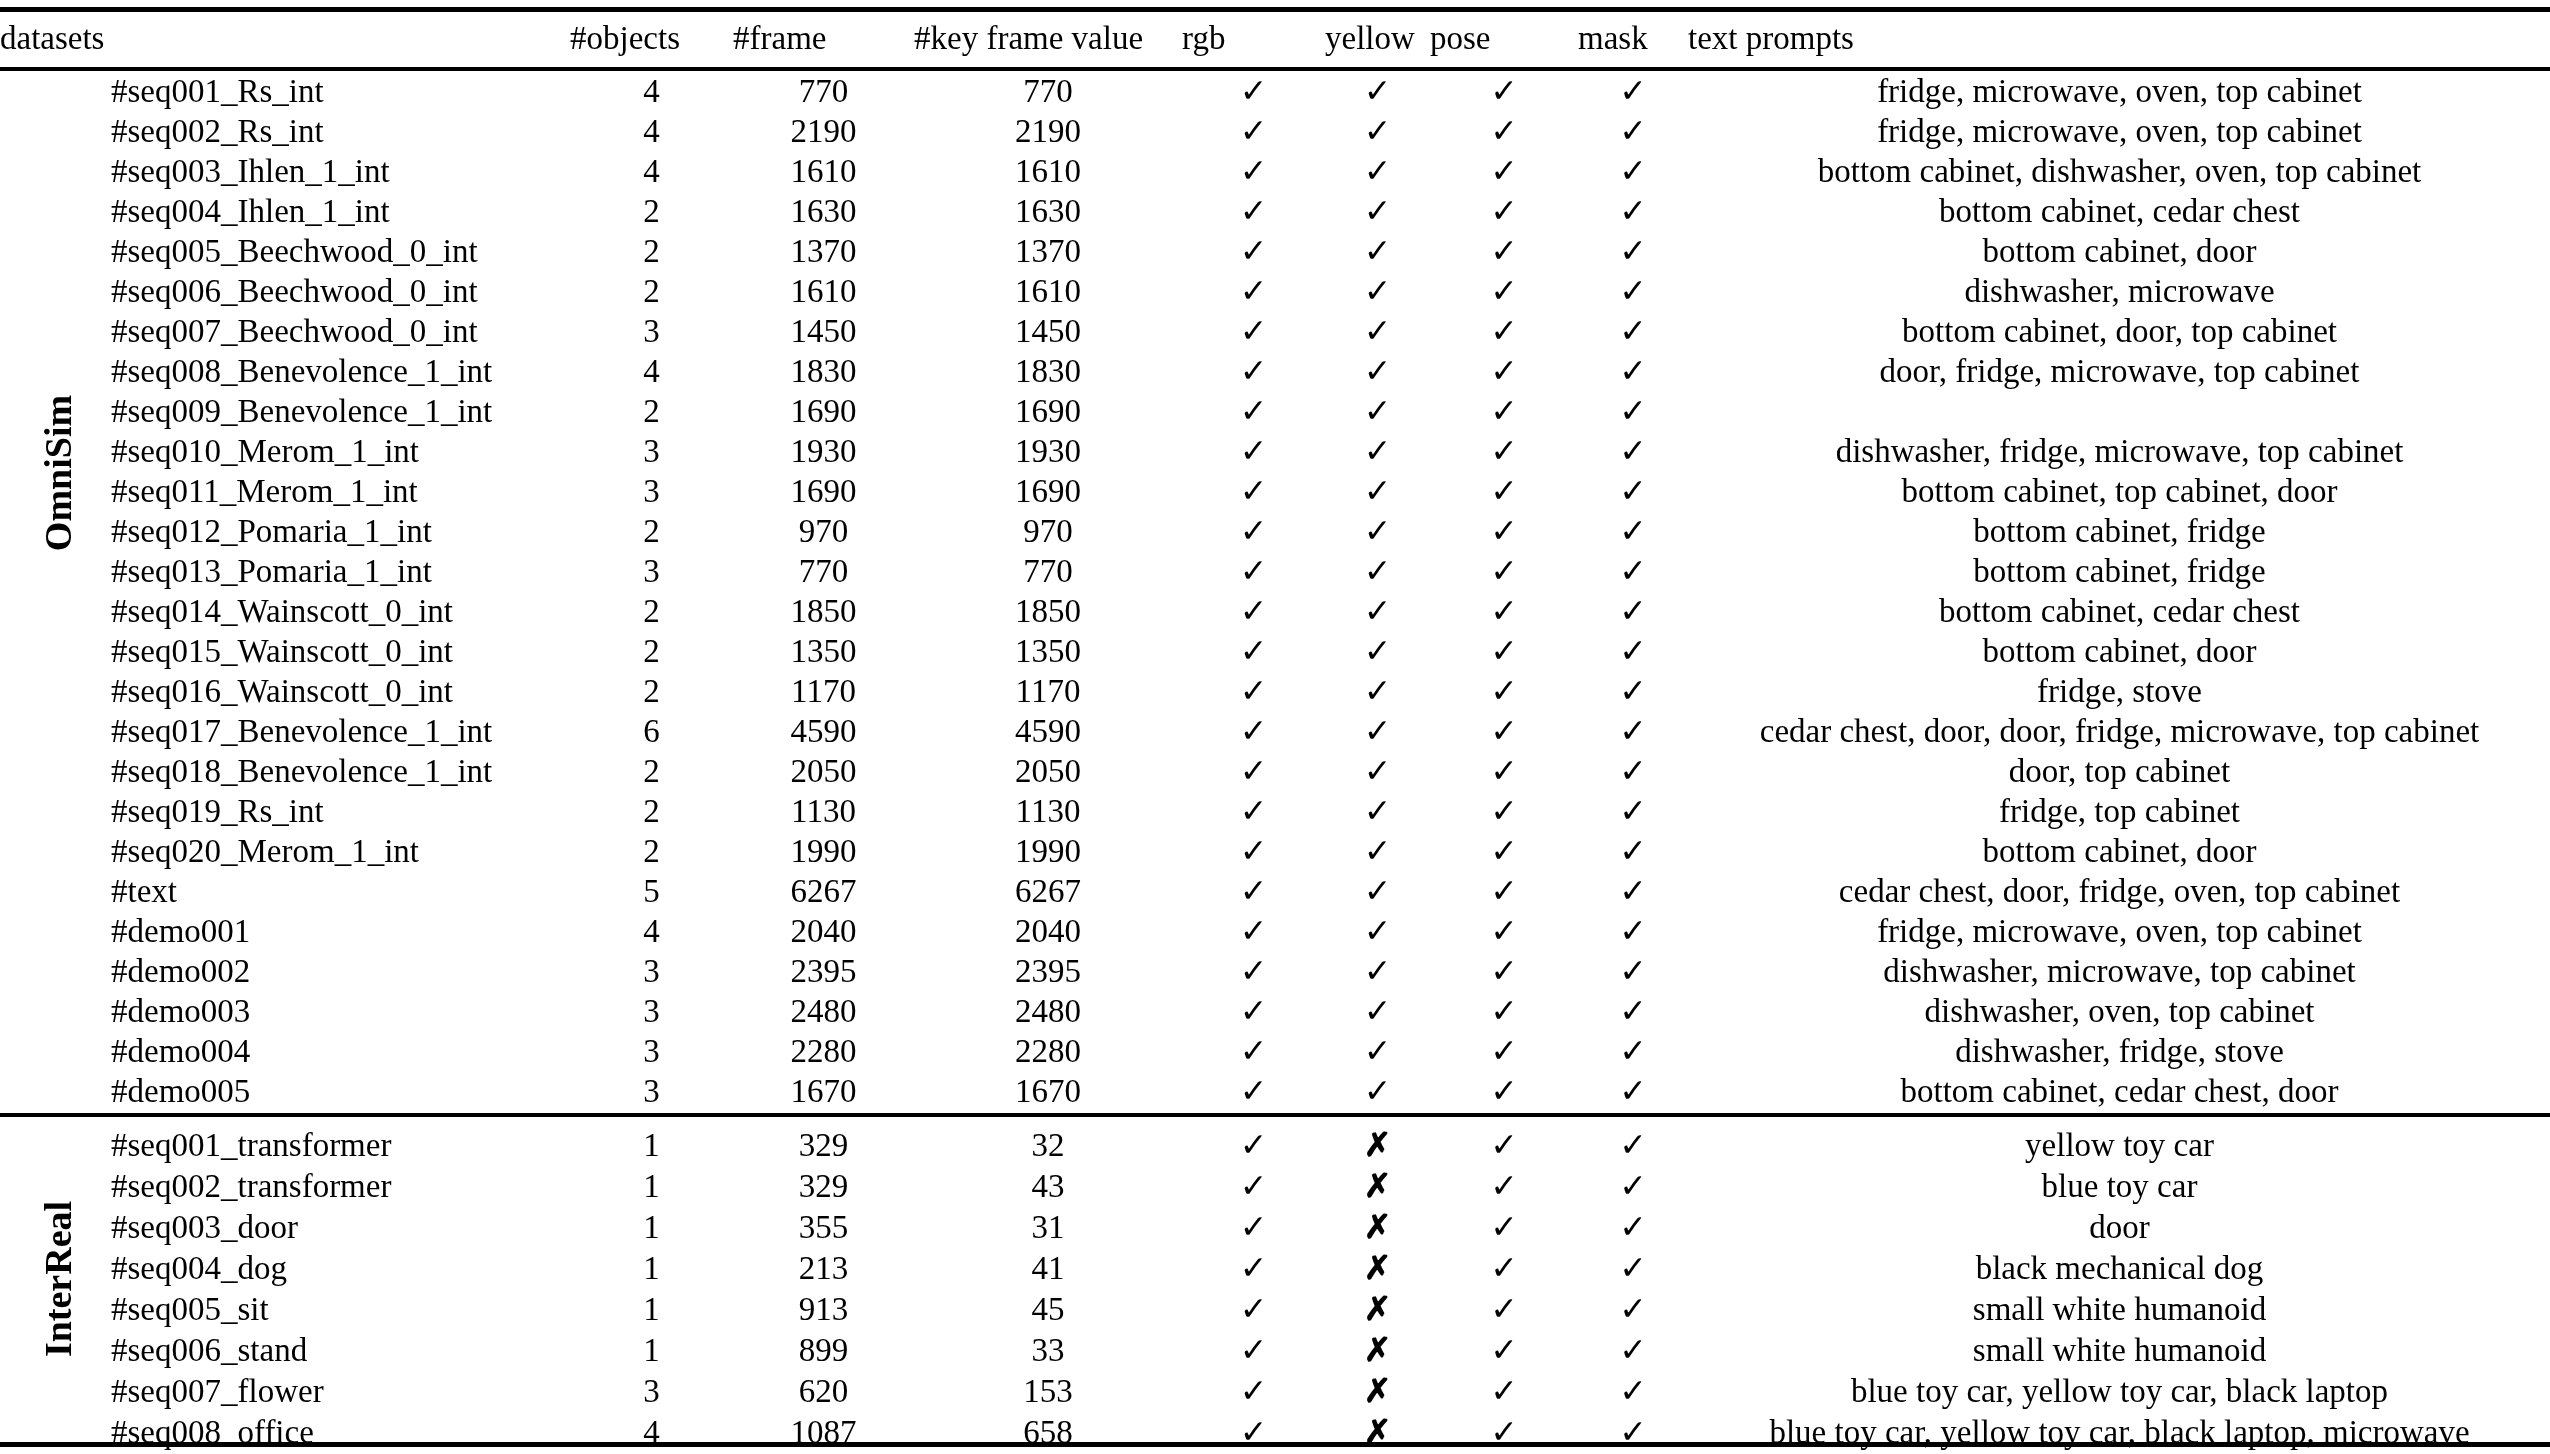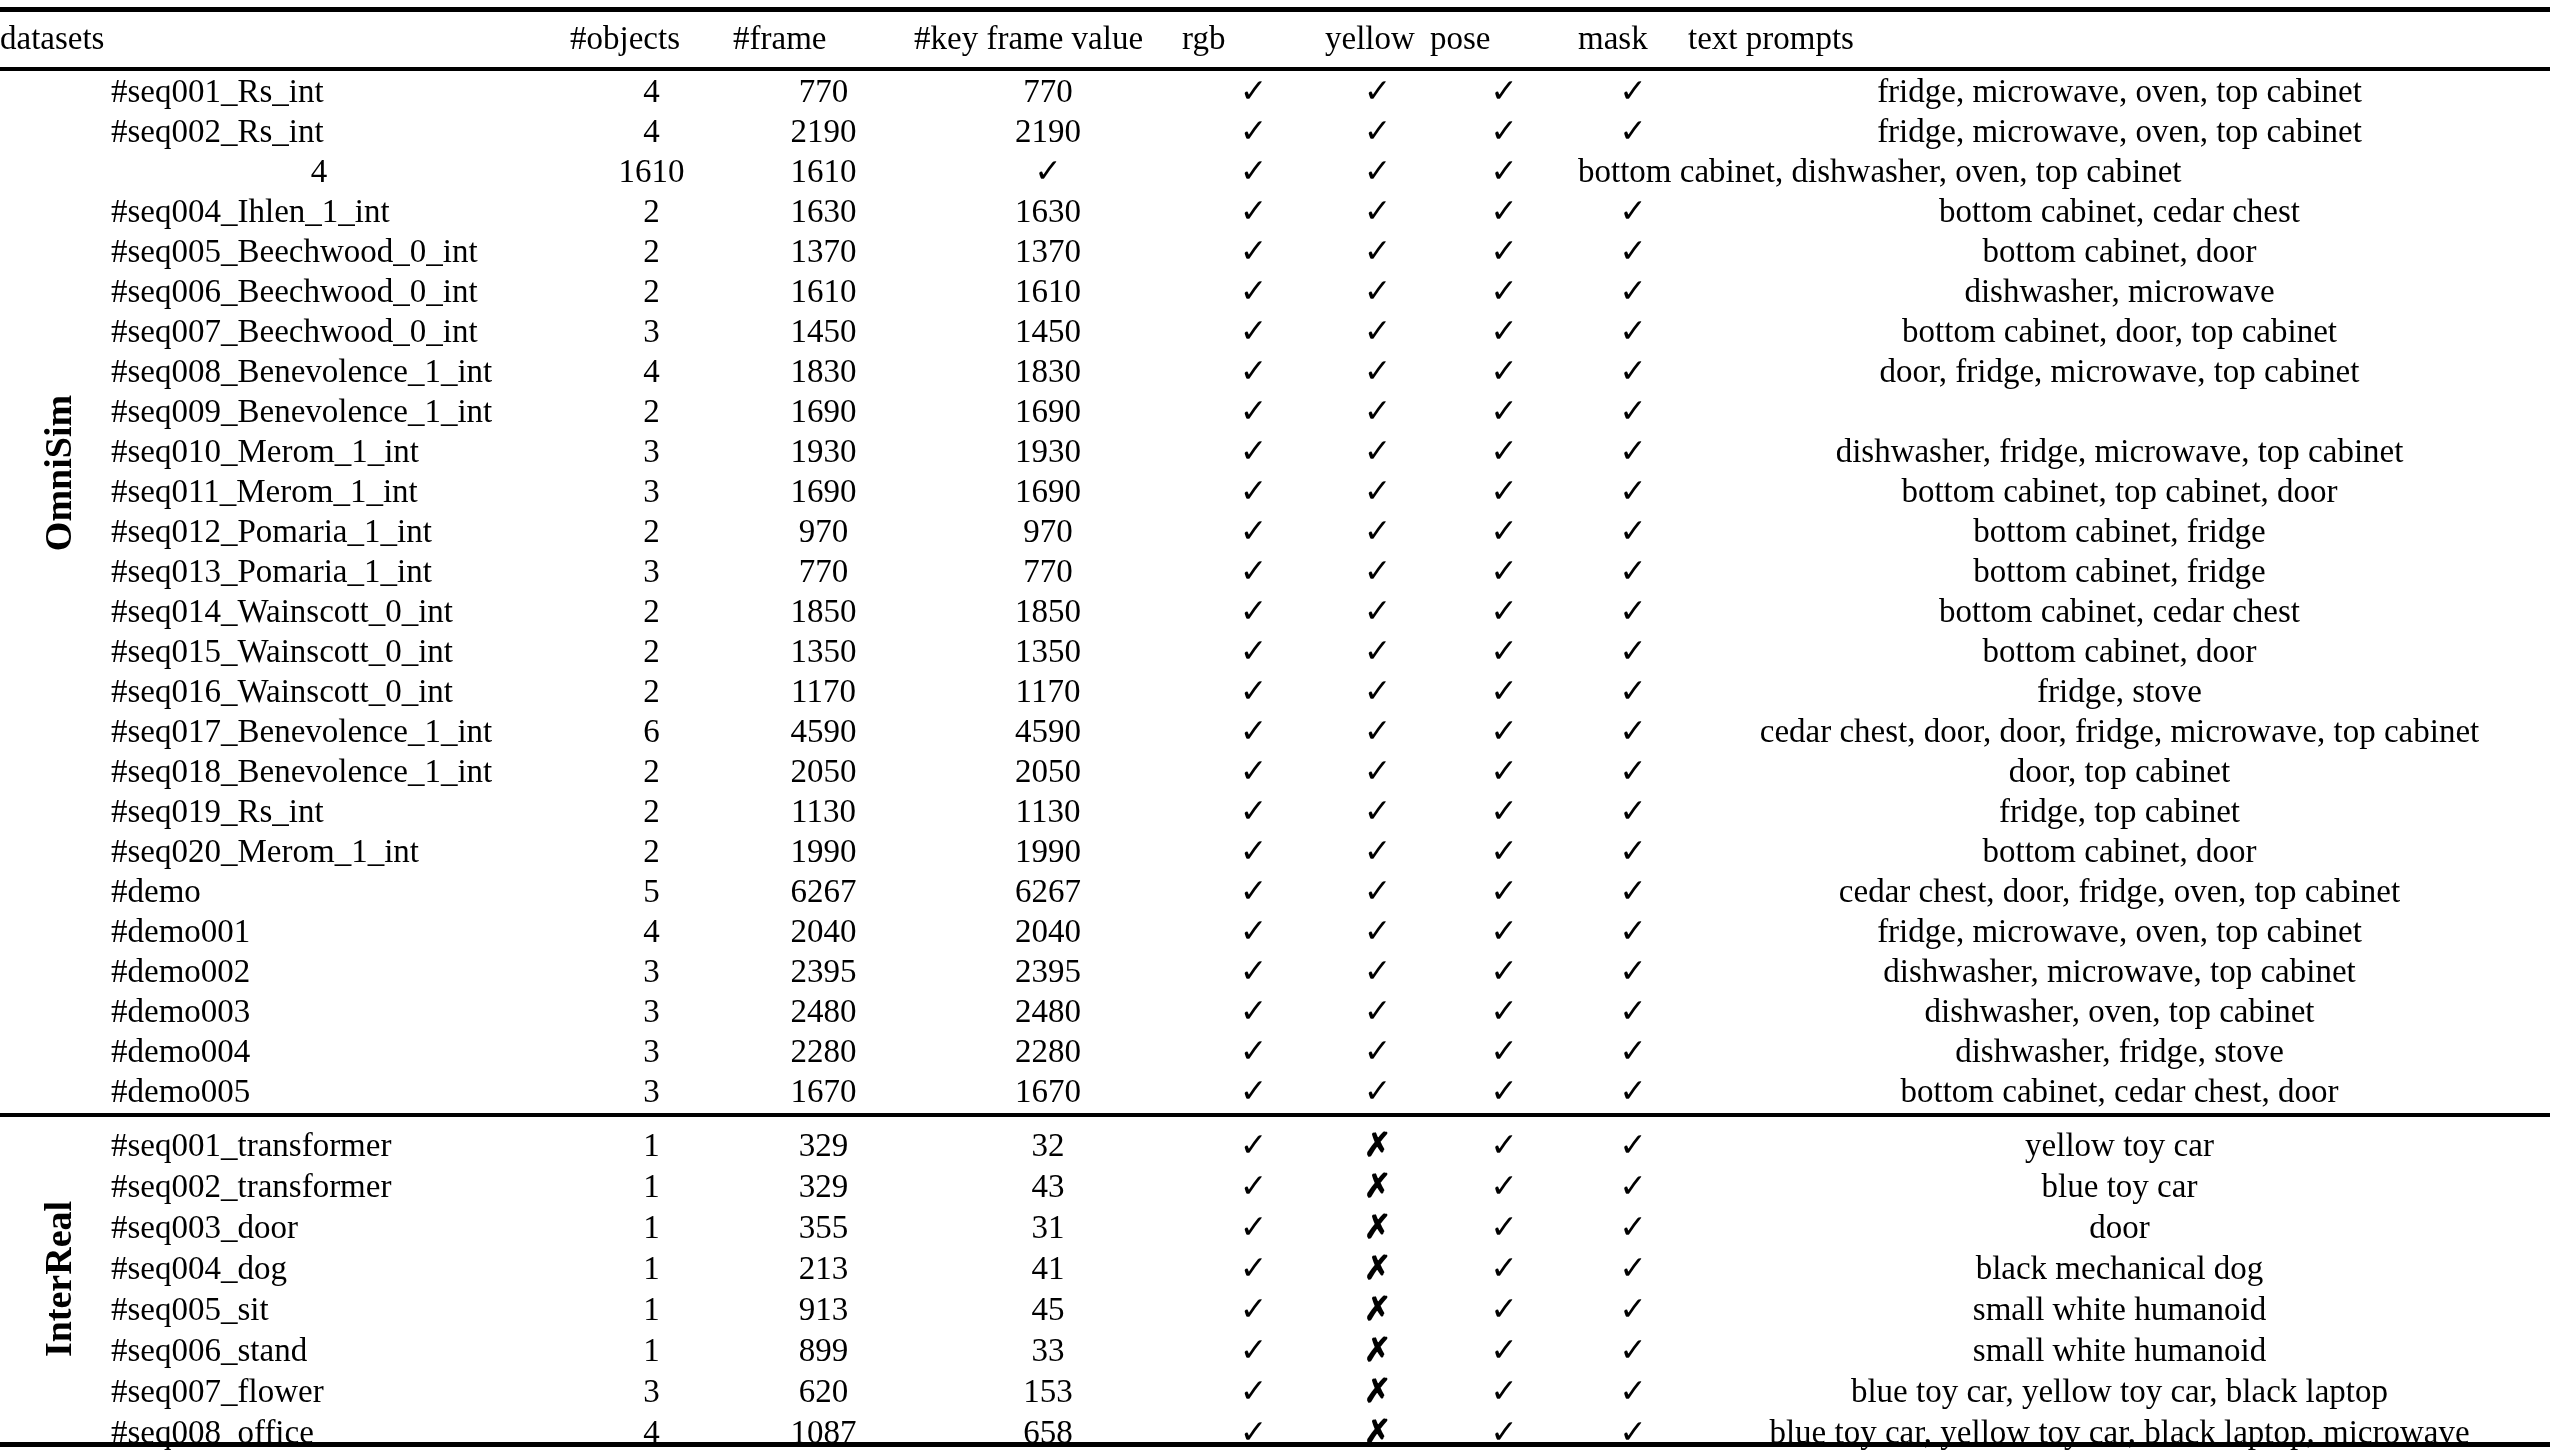--- a/index.html
+++ b/index.html
@@ -94,20 +94,21 @@
       <div class="cell c">2190</div>
       <div class="cell c">2190</div>
       <div class="cell mark">✓</div>
       <div class="cell mark">✓</div>
       <div class="cell mark">✓</div>
       <div class="cell mark">✓</div>
       <div class="cell c">fridge, microwave, oven, top cabinet</div>
     </div>
       <div class="tgrid trow">
       <div class="cell"></div>
+      <div class="cell l">#seq003_Ihlen_1_int</div>
       <div class="cell c">4</div>
       <div class="cell c">1610</div>
       <div class="cell c">1610</div>
       <div class="cell mark">✓</div>
       <div class="cell mark">✓</div>
       <div class="cell mark">✓</div>
       <div class="cell mark">✓</div>
       <div class="cell c">bottom cabinet, dishwasher, oven, top cabinet</div>
     </div>
       <div class="tgrid trow">
@@ -308,21 +309,21 @@
       <div class="cell c">1990</div>
       <div class="cell c">1990</div>
       <div class="cell mark">✓</div>
       <div class="cell mark">✓</div>
       <div class="cell mark">✓</div>
       <div class="cell mark">✓</div>
       <div class="cell c">bottom cabinet, door</div>
     </div>
       <div class="tgrid trow">
       <div class="cell"></div>
-      <div class="cell l">#demo</div>
+      <div class="cell l">#text</div>
       <div class="cell c">5</div>
       <div class="cell c">6267</div>
       <div class="cell c">6267</div>
       <div class="cell mark">✓</div>
       <div class="cell mark">✓</div>
       <div class="cell mark">✓</div>
       <div class="cell mark">✓</div>
       <div class="cell c">cedar chest, door, fridge, oven, top cabinet</div>
     </div>
       <div class="tgrid trow">

